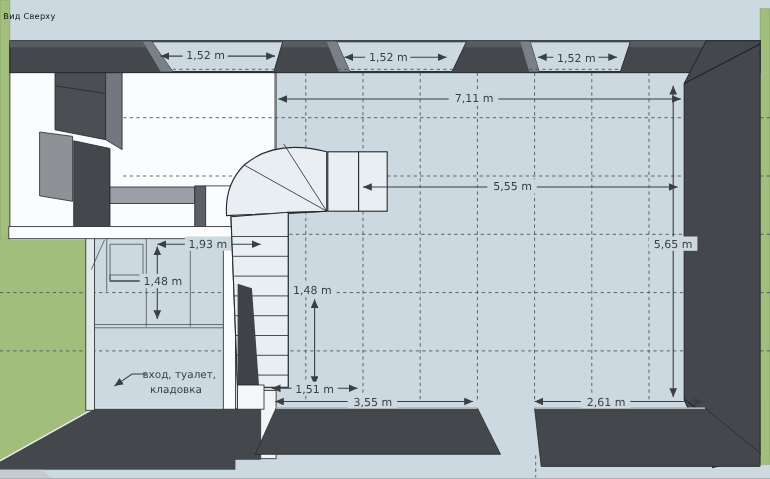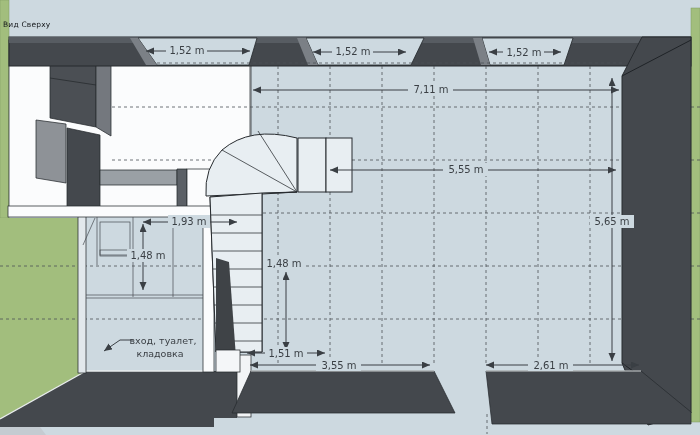--- a/index.html
+++ b/index.html
@@ -2,21 +2,21 @@
 <html><head>
 <meta charset="utf-8">
 <style>
   html,body{margin:0;padding:0;background:#888;}
   #viewport{
     position:relative;width:700px;height:435px;overflow:hidden;
     background:#cdd9e0;font-family:"DejaVu Sans",sans-serif;
   }
   #scene{position:absolute;left:0;top:0;}
   #view-label{
-    position:absolute;left:3px;top:20px;font-size:7.5px;color:#15181b;
+    position:absolute;left:3px;top:10px;font-size:7.5px;color:#15181b;
     letter-spacing:0.2px;z-index:5;
   }
   svg text{font-family:"DejaVu Sans",sans-serif;}
   .dimtext{font-size:10px;fill:#3a3f44;}
   .anntext{font-size:9.5px;fill:#3a3f44;}
   .dimline{stroke:#3a3f44;stroke-width:1;fill:none;}
   .thin{stroke:#474c51;stroke-width:0.7;fill:none;}
   .dash{stroke:#4d5257;stroke-width:0.8;fill:none;stroke-dasharray:3 3;}
   .edge{stroke:#272b2f;stroke-width:1;}
   .edgethin{stroke:#272b2f;stroke-width:0.75;}

